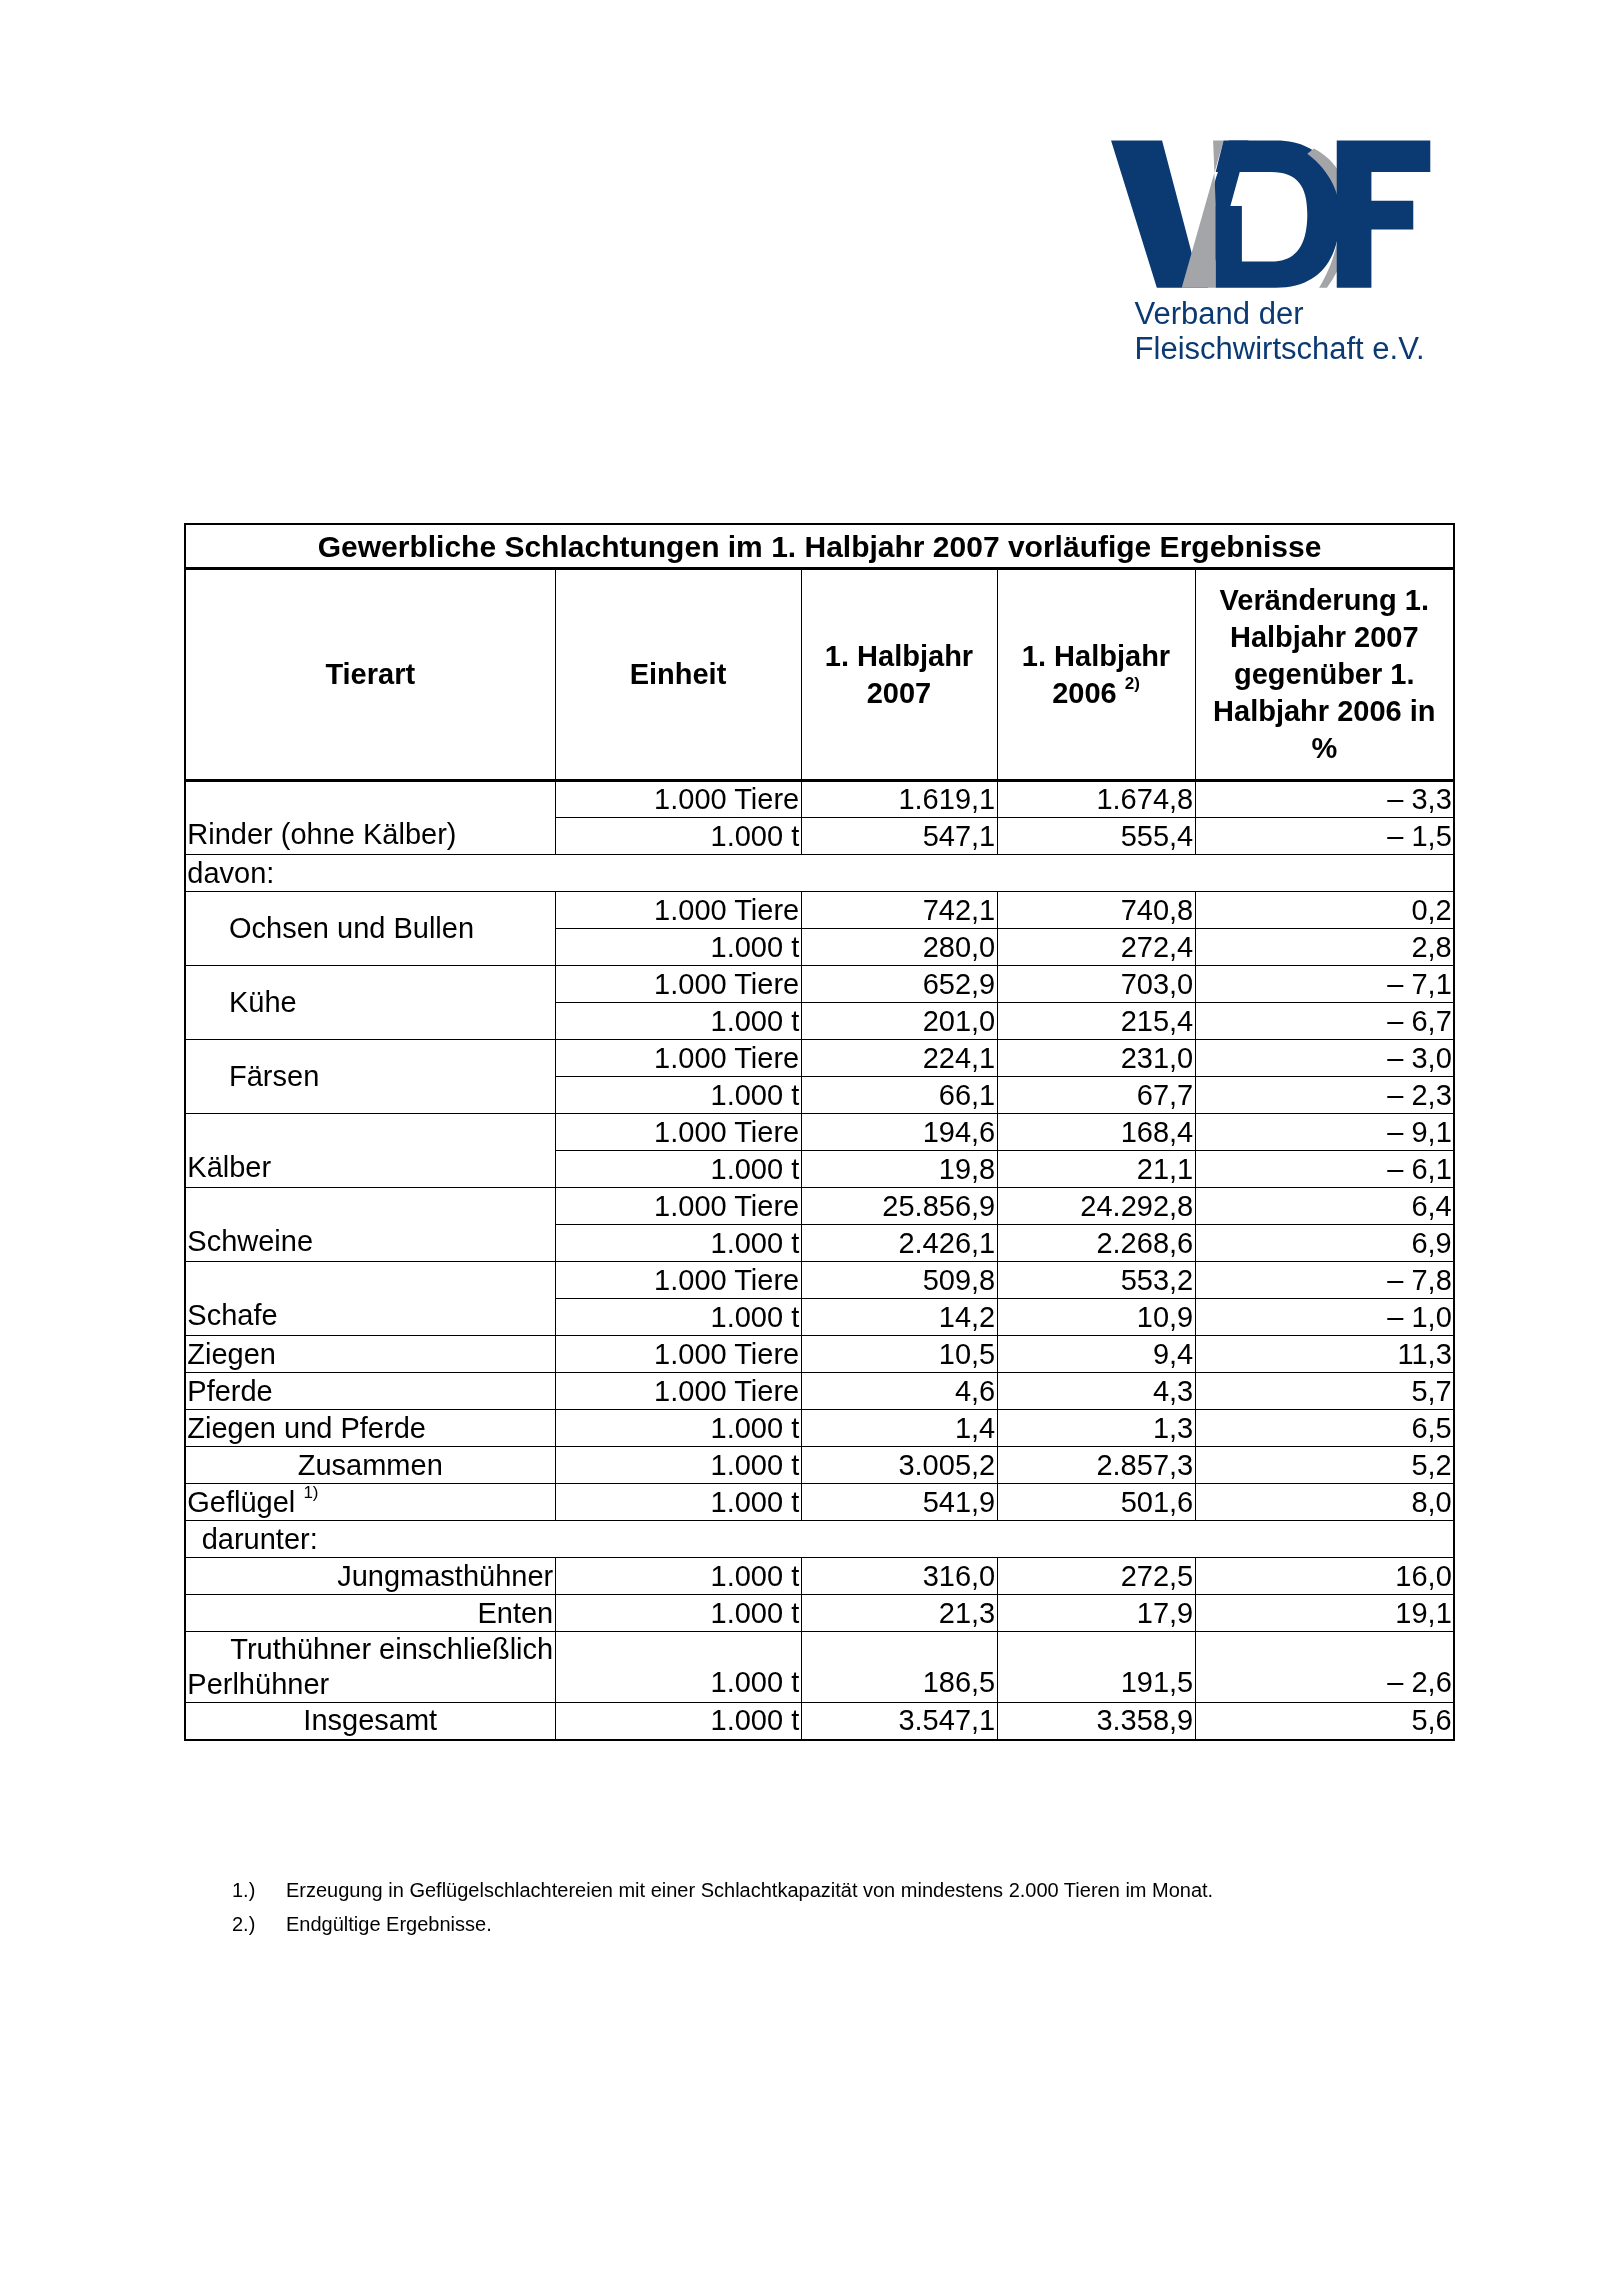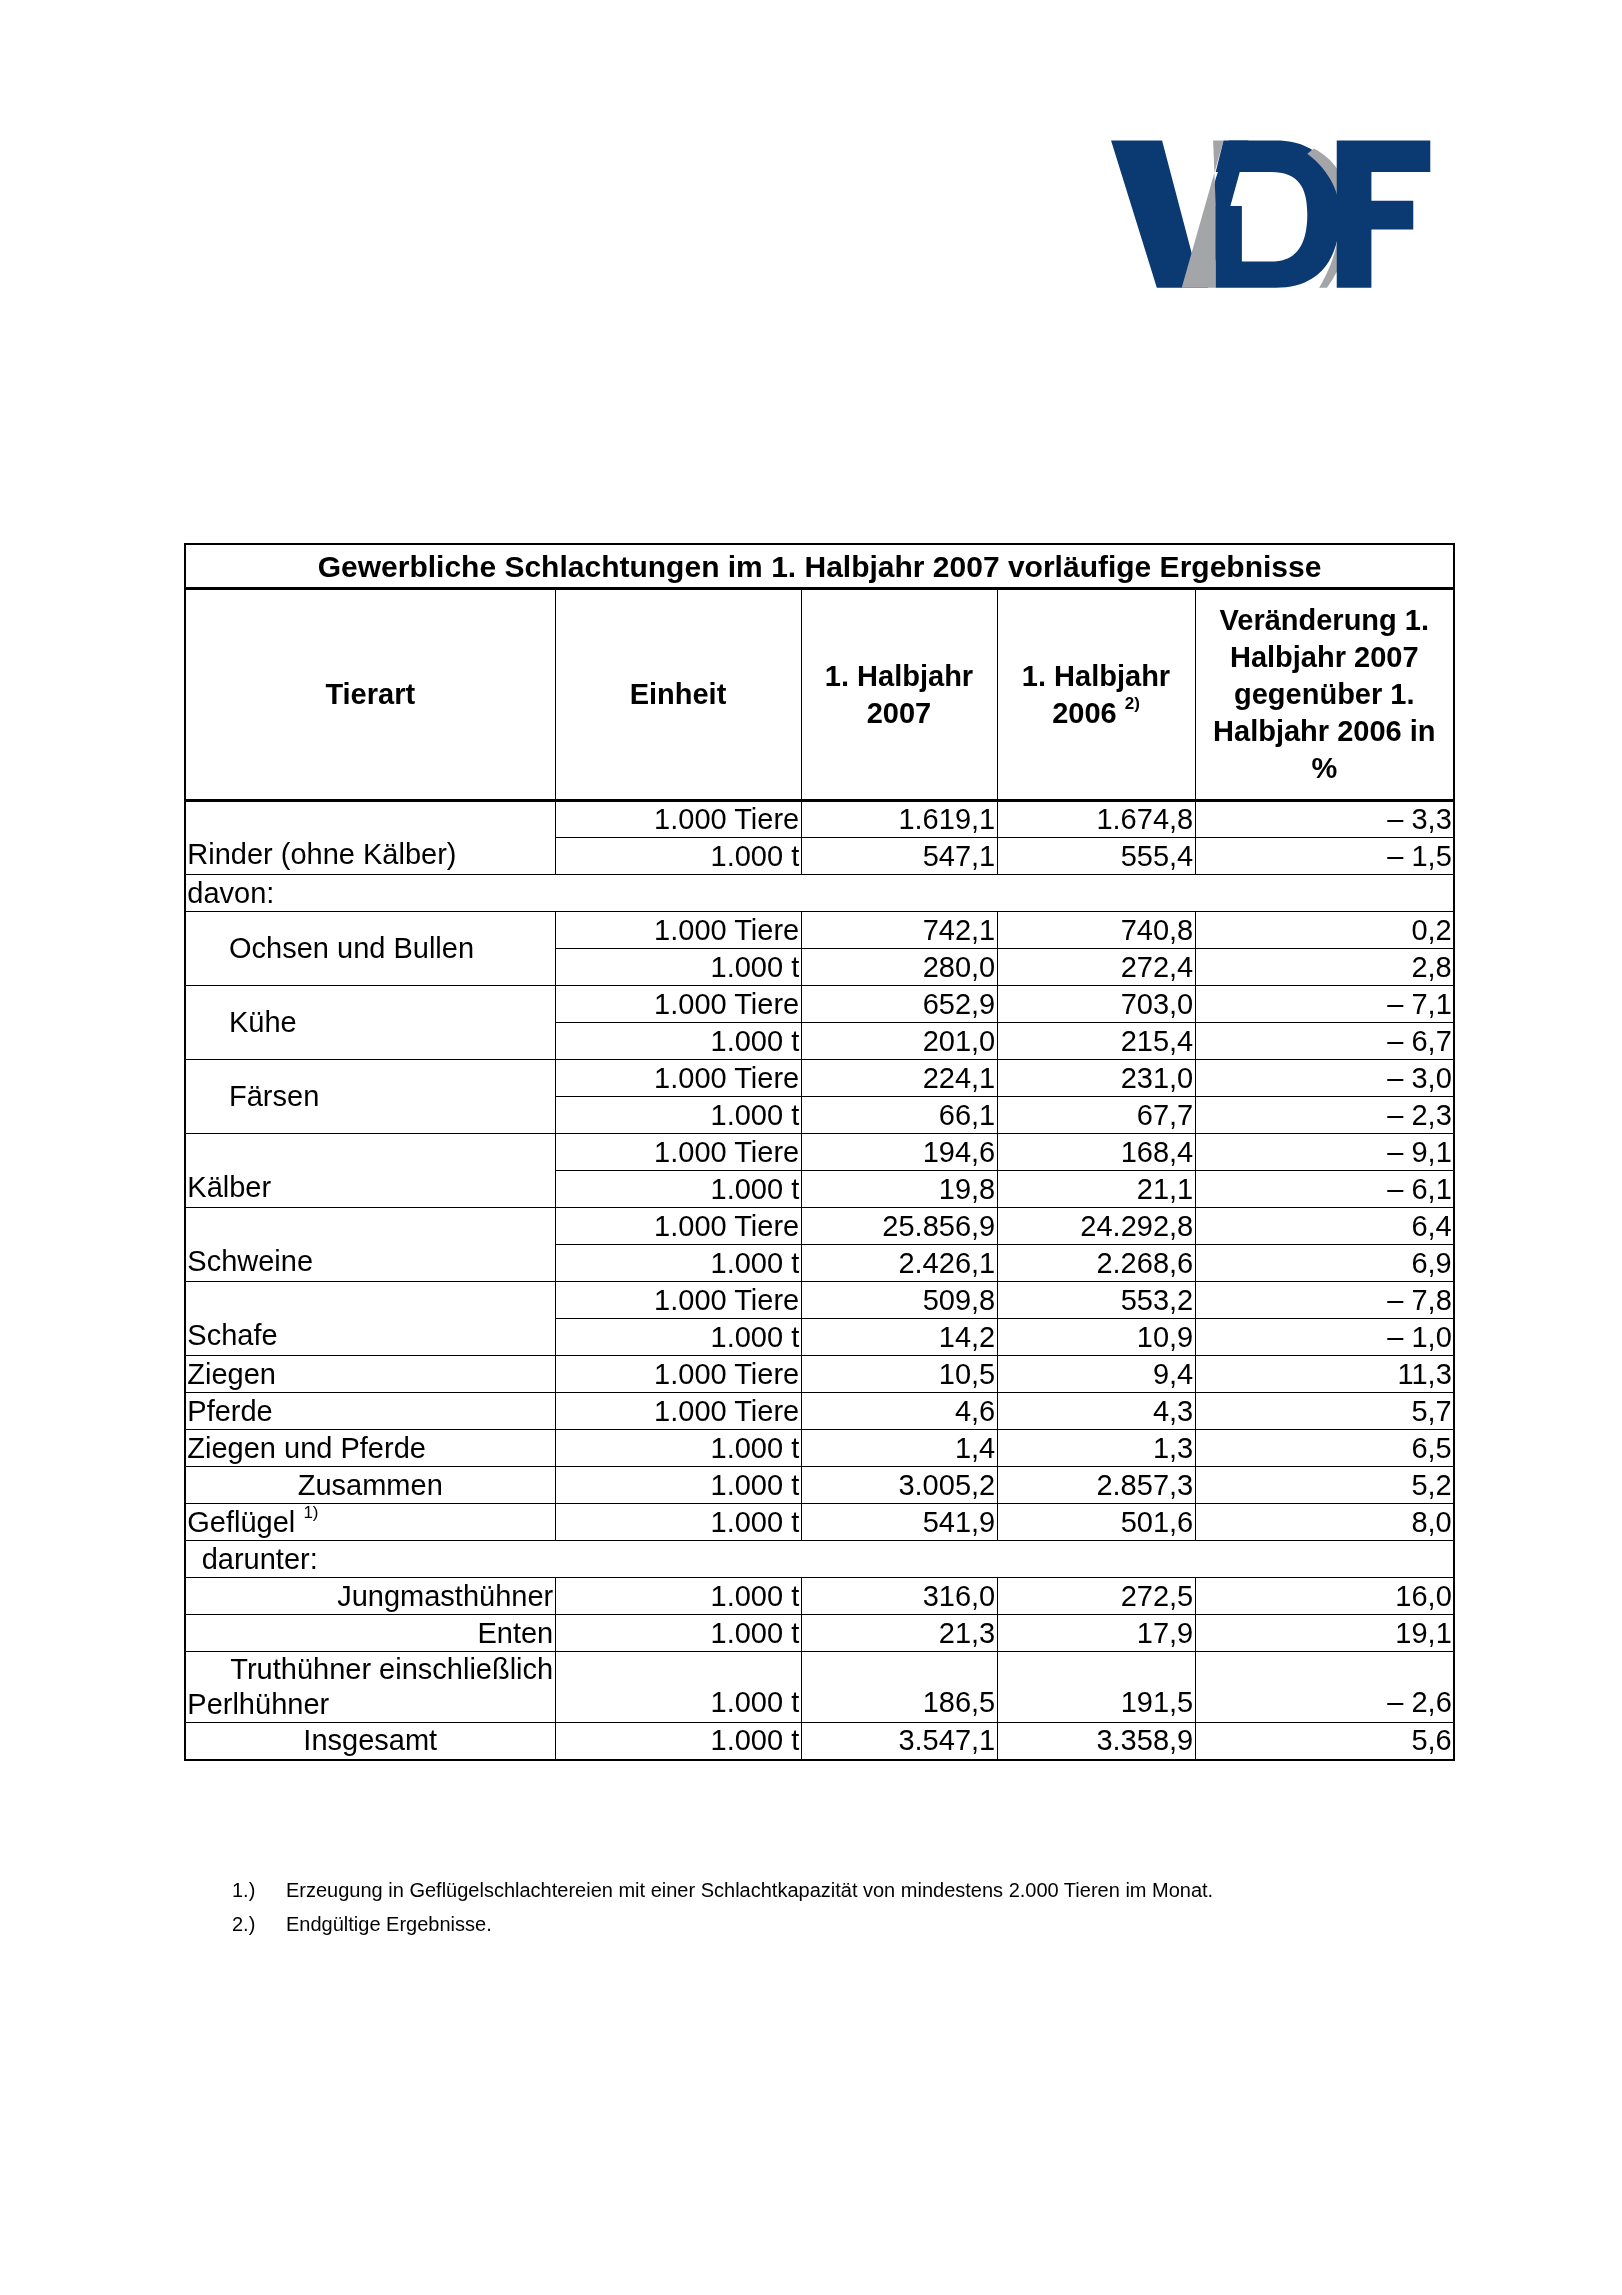--- a/index.html
+++ b/index.html
@@ -2,21 +2,21 @@
 <html style="font-size:10.5px"><head>
 <meta charset="utf-8">
 <style>
   html, body { margin: 0; padding: 0; background: #ffffff; }
   body { width: 1623px; height: 2295px; position: relative; overflow: hidden;
          font-family: "Liberation Sans", sans-serif; color: #000; }
   .logo { position: absolute; left: 1111px; top: 134px; width: 337px; height: 236px; }
   .logo svg { position: absolute; left: 0; top: 0; }
   .logo-text { position: absolute; left: 23.6px; top: 162px; color: #0b3a73;
                font-size: 31px; line-height: 35px; white-space: pre-line; }
-  table.main { position: absolute; left: 184px; top: 543px; width: 1269px;
+  table.main { position: absolute; left: 184px; top: 523px; width: 1269px;
                border-collapse: collapse; table-layout: fixed; font-size: 29px; }
   table.main td, table.main th { border: 1.3px solid #000; padding: 0 1.3px; line-height: 33px;
                overflow: hidden; white-space: nowrap; }
   table.main th { font-weight: bold; text-align: center; white-space: normal; line-height: 37px; }
   .title-cell { height: 42px; font-size: 30px; border-bottom: 3.3px solid #000 !important; border-top: 2px solid #000 !important; }
   .hdr-row th { height: 209px; border-bottom: 3.3px solid #000 !important; }
   .num { text-align: right; }
   .lbl { text-align: left; margin-top: 8px; }
   .rtot { text-align: center; }
   .grp-top td { border-top: 3.3px solid #000; }
@@ -43,20 +43,22 @@
 
     <polygon points="0,10 78,10 128,200 160,68 180,10 210,10 148,235 70,235" fill="#0b3a73"></polygon>
 
     <polygon points="156,10 172,10 108,235 160,235 160,110" fill="#a3a5a8"></polygon>
 
     <path d="M172,10 L252,10 C330,10 350,70 350,122 C350,190 320,235 252,235 L160,235 L160,110 L200,110 L200,195 L245,195 C290,195 300,160 300,122 C300,80 285,58 245,58 L160,58 Z" fill="#0b3a73"></path>
     <path d="M300,30 C340,60 352,100 350,130 C348,180 330,215 318,235 L330,235 C352,205 365,170 365,122 C365,75 345,40 310,22 Z" fill="#a3a5a8"></path>
 
     <polygon points="345,10 488,10 488,58 398,58 398,102 462,102 462,146 398,146 398,235 345,235" fill="#0b3a73"></polygon>
   </svg>
+  <div class="logo-text"><span>Verband der</span>
+<span>Fleischwirtschaft e.V.</span></div>
 </div>
 
 <table class="main">
   <colgroup>
     <col style="width:370px">
       <col style="width:246px">
       <col style="width:196px">
       <col style="width:198px">
       <col style="width:259px">
   </colgroup>

